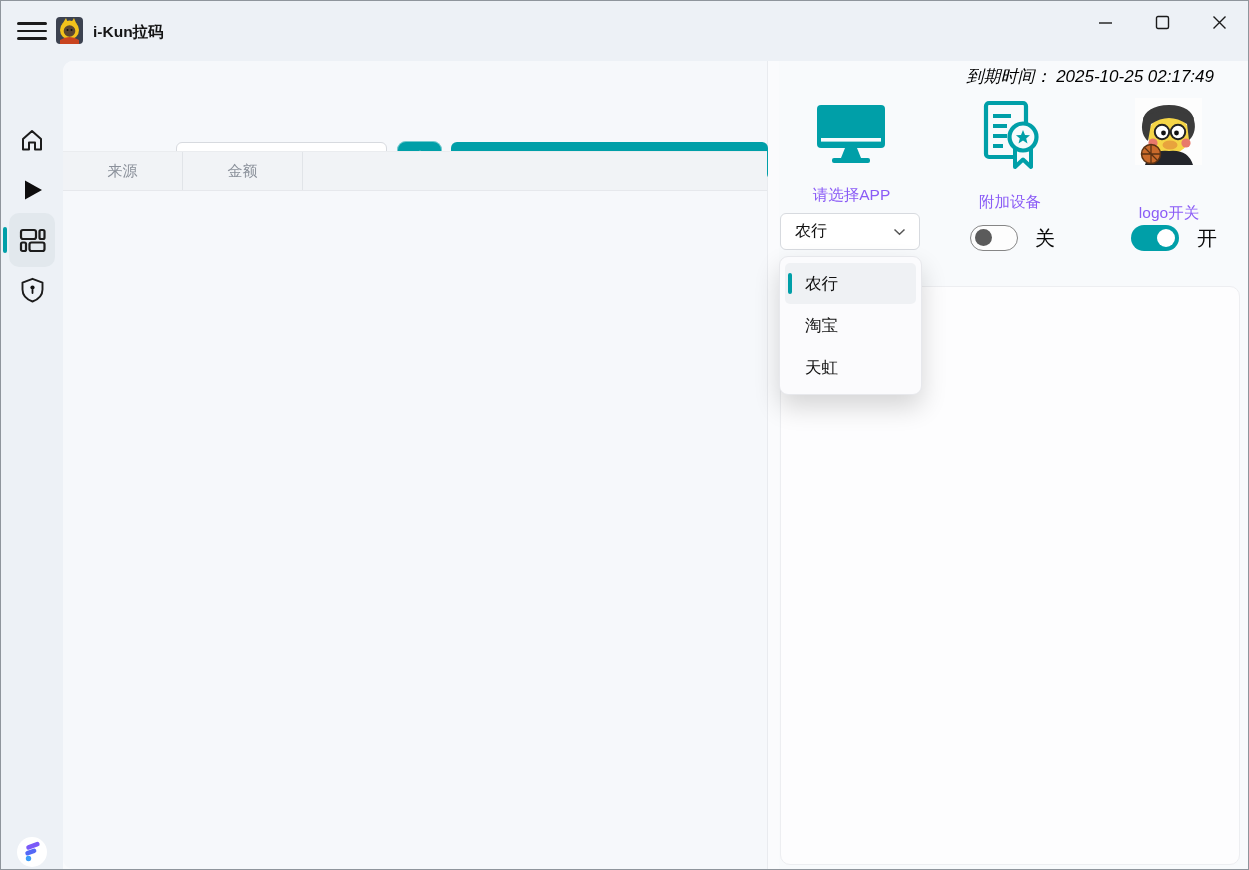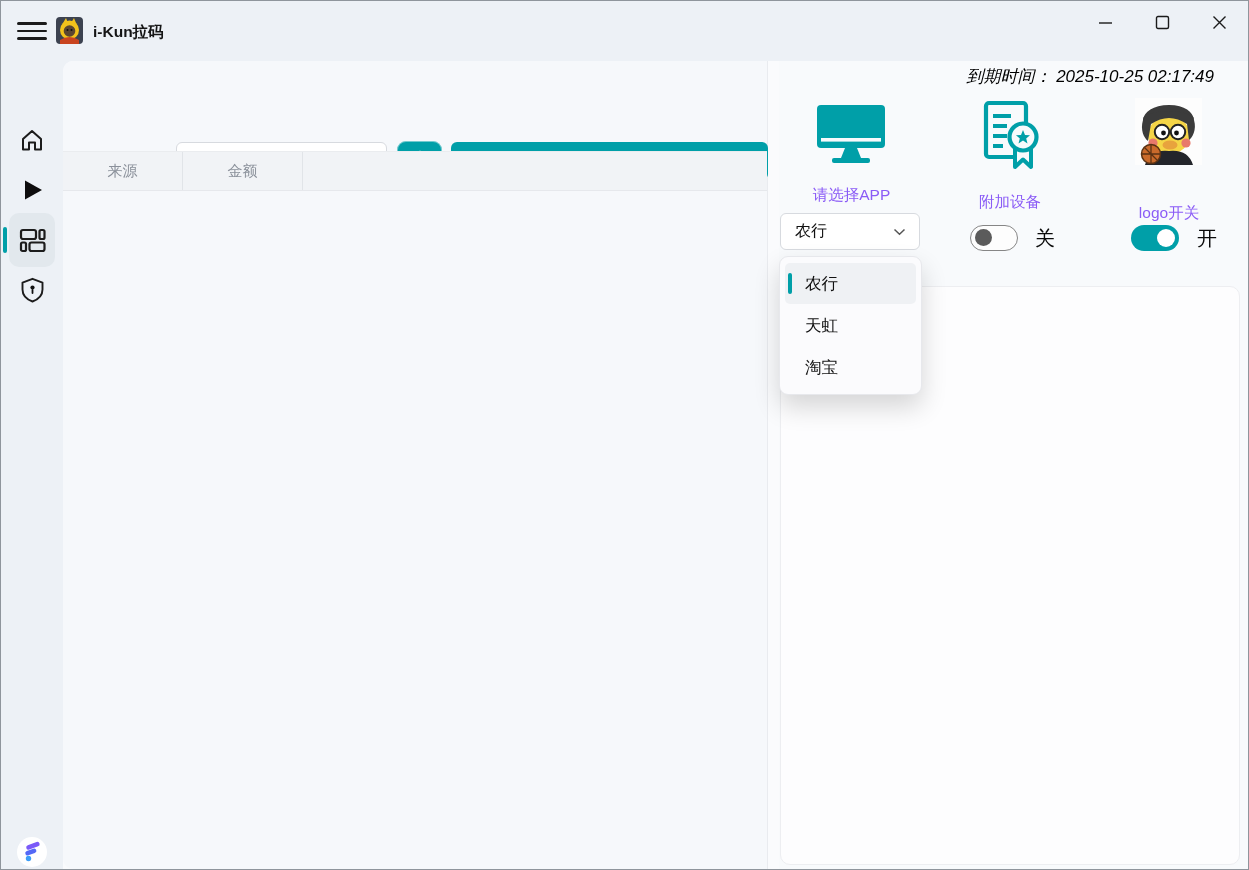--- a/index.html
+++ b/index.html
@@ -256,20 +256,20 @@
       <div class="content-card"></div>
     </div>
   </div>
 
   <div class="popup">
     <div class="popup-item active">
       <span class="pill"></span>
       <span>农行</span>
     </div>
     <div class="popup-item">
+      <span>淘宝</span>
+    </div>
+    <div class="popup-item">
       <span>天虹</span>
     </div>
-    <div class="popup-item">
-      <span>淘宝</span>
-    </div>
   </div>
 
 </div>
 
 </body></html>

